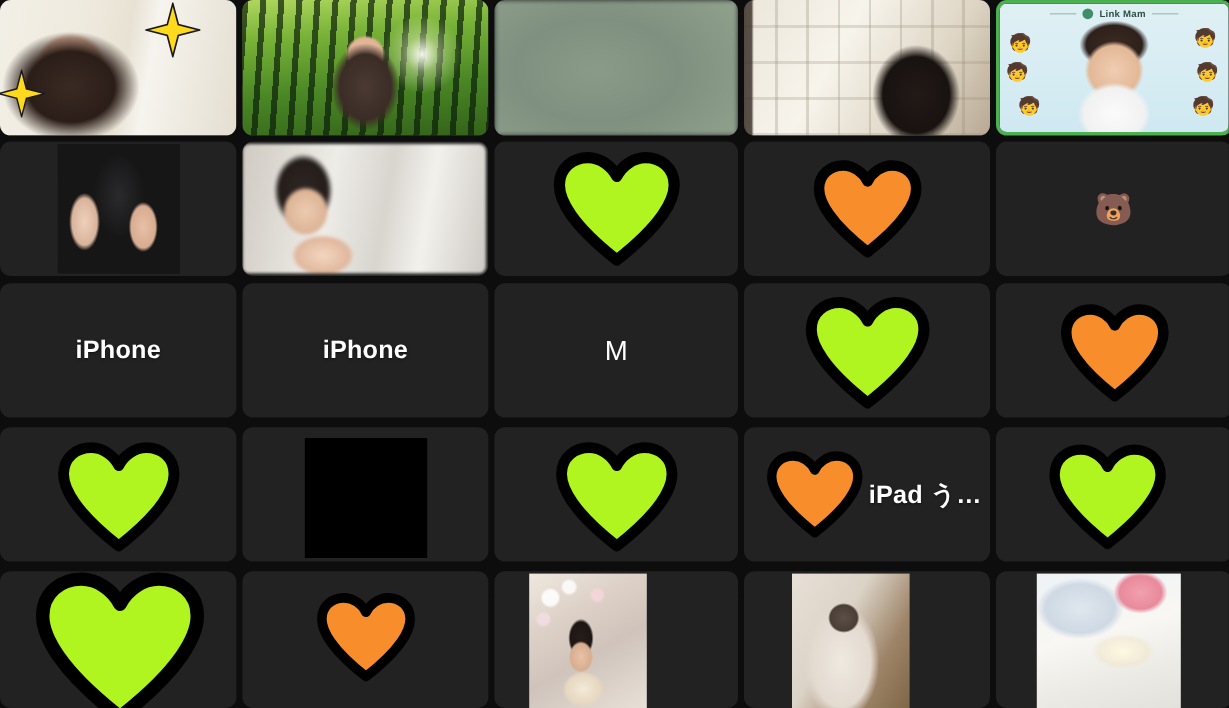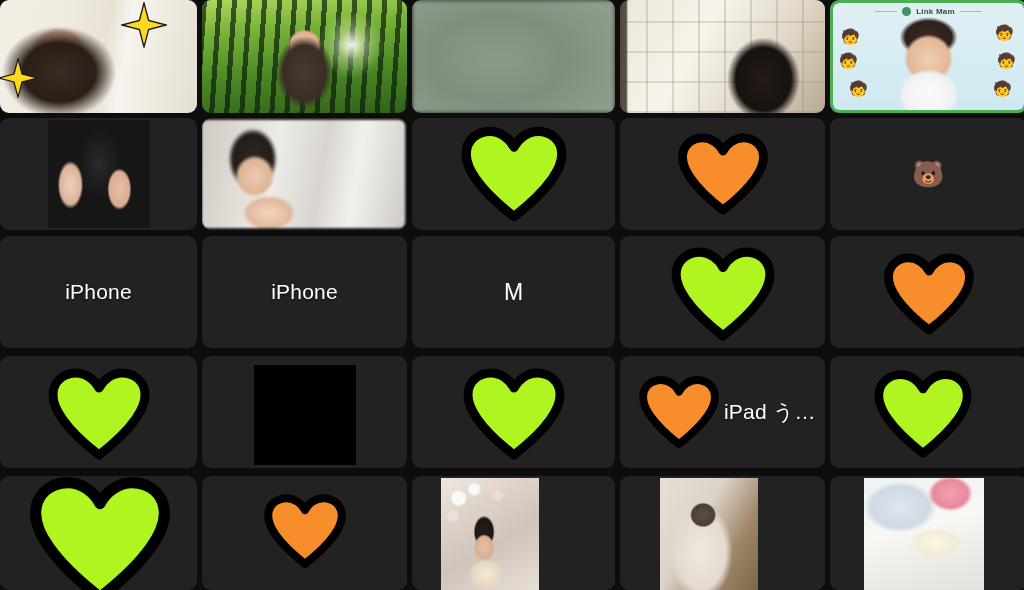--- a/index.html
+++ b/index.html
@@ -110,21 +110,21 @@
   .inset { position: absolute; }
 
   
   .black-square { position: absolute; background: #000000; }
 
   
   .name-label {
     position: relative;
     color: #ffffff;
     font-size: 21px;
-    font-weight: 400;
+    font-weight: 700;
     letter-spacing: .2px;
     white-space: nowrap;
     text-shadow: 0 1px 2px rgba(0,0,0,.6);
   }
   .letter-avatar {
     position: relative;
     color: #ffffff;
     font-size: 23px;
     font-weight: 400;
   }

